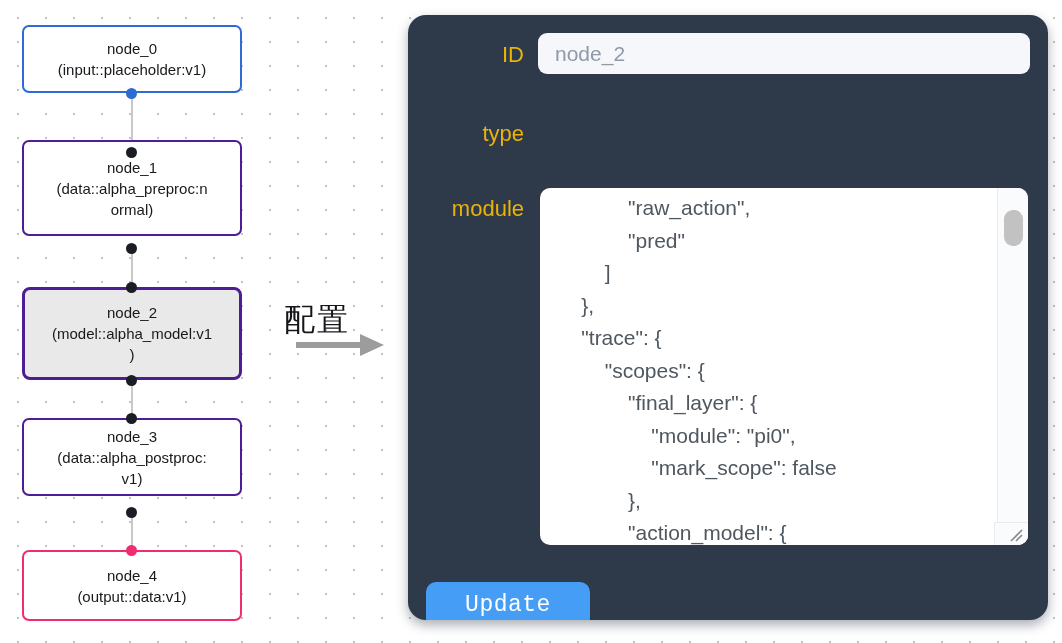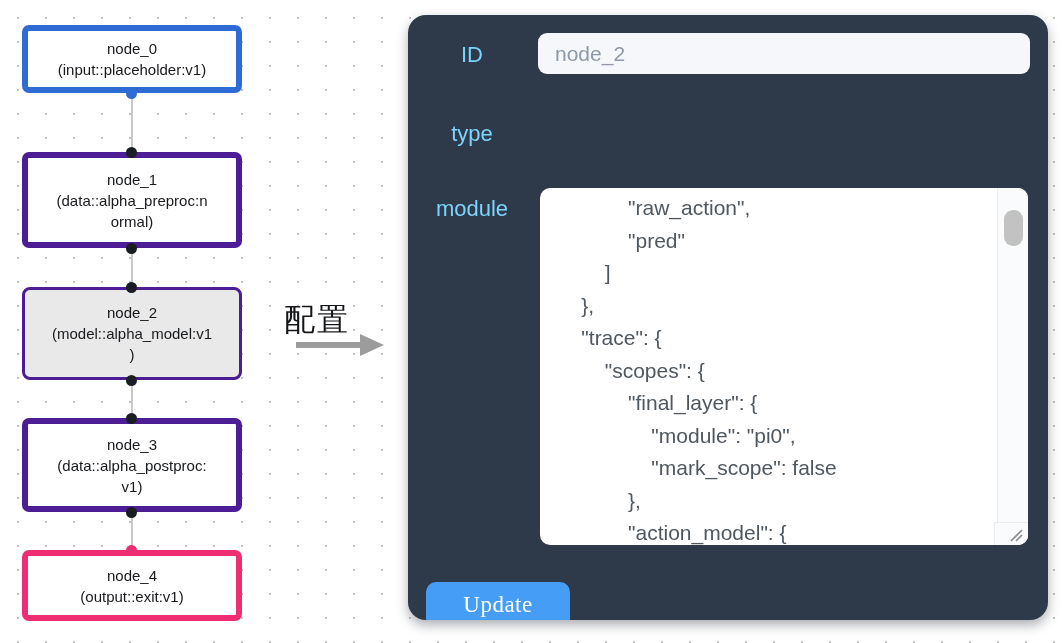--- a/index.html
+++ b/index.html
@@ -7,46 +7,46 @@
     width:1062px;height:643px;position:relative;overflow:hidden;
     background-color:#ffffff;
     background-image:radial-gradient(circle,#c3c3c3 1.2px,transparent 1.5px);
     background-size:28px 24px;background-position:4px 6px;
     font-family:"Liberation Sans",sans-serif;
   }
   
   .connector{position:absolute;left:131px;width:2px;background:#c8c8c8;}
   .node{
     position:absolute;left:22px;width:220px;box-sizing:border-box;
-    background:#ffffff;border:6px solid #4c1d95;border-radius:7px;
+    background:#ffffff;border:2px solid #4c1d95;border-radius:7px;
     display:flex;align-items:center;justify-content:center;
     font-size:15px;line-height:21px;color:#17191c;text-align:center;
     white-space:pre-line;
   }
   .node.n0{top:25px;height:68px;border-color:#2e6bd5;}
-  .node.n1{top:152px;height:96px;}
+  .node.n1{top:140px;height:96px;}
   .node.n2{top:287px;height:93px;border-width:3px;background:#e9e9ea;border-radius:8px;}
-  .node.n3{top:418px;height:94px;}
+  .node.n3{top:418px;height:78px;}
   .node.n4{top:550px;height:71px;border-color:#ef2d73;}
   .port{position:absolute;width:11px;height:11px;border-radius:50%;background:#1a1d24;left:126px;}
   .port.blue{background:#2e6bd5;}
   .port.pink{background:#ef2d73;}
   
   .transition-label{position:absolute;left:284px;top:299px;font-size:31px;color:#141619;letter-spacing:2px;}
   .arrow-shaft{position:absolute;left:296px;top:342px;width:66px;height:6px;background:#9c9c9c;}
   .arrow-head{position:absolute;left:360px;top:334px;width:0;height:0;
     border-left:24px solid #9c9c9c;border-top:11px solid transparent;border-bottom:11px solid transparent;}
   
   .panel{
     position:absolute;left:408px;top:15px;width:640px;height:605px;
     background:#2e3a4a;border-radius:18px;overflow:hidden;
     box-shadow:0 5px 12px rgba(40,50,65,.4);
   }
-  .field-label{position:absolute;left:12px;width:104px;text-align:center;
-    color:#7dd3fc;font-size:22px;}
+  .field-label{position:absolute;left:12px;width:104px;text-align:right;
+    color:#eab308;font-size:22px;}
   .lbl-id{top:27px;}
   .lbl-type{top:106px;}
   .lbl-config{top:181px;}
   .text-input{
     position:absolute;left:130px;width:492px;height:41px;box-sizing:border-box;
     background:#f5f7fa;border:none;outline:none;border-radius:9px;
     color:#8f99a7;font-size:21px;padding:0 17px;font-family:"Liberation Sans",sans-serif;
   }
   .inp-id{top:18px;}
   .inp-type{top:95px;}
@@ -60,25 +60,25 @@
     font-size:21px;line-height:32.5px;white-space:pre;color:#4f575f;
   }
   .scroll-track{position:absolute;right:0;top:0;bottom:0;width:30px;
     background:#fafbfc;border-left:1px solid #ebebeb;}
   .scroll-thumb{position:absolute;right:5px;top:22px;width:19px;height:36px;
     background:#c2c2c2;border-radius:9px;}
   .resize-corner{position:absolute;right:0;bottom:0;width:34px;height:23px;
     background:#fafbfc;border-top:1px solid #ebebeb;border-left:1px solid #ebebeb;
     display:flex;align-items:flex-end;justify-content:flex-end;padding:0 4px 3px 0;box-sizing:border-box;}
   .update-btn{
-    position:absolute;left:18px;top:567px;width:144px;height:46px;
+    position:absolute;left:18px;top:567px;width:164px;height:46px;
     background:#459df5;border:none;border-radius:10px;
     color:#ffffff;font-size:23px;font-weight:500;letter-spacing:.5px;
     display:flex;align-items:center;justify-content:center;
-    font-family:Liberation Serif, serif;cursor:pointer;
+    font-family:Liberation Mono, monospace;cursor:pointer;
   }
 </style>
 </head>
 <body>
 
 <div>
 
   <div class="connector" style="top:93px;height:59px;"></div>
   <div class="connector" style="top:248px;height:39px;"></div>
   <div class="connector" style="top:380px;height:38px;"></div>
@@ -89,21 +89,21 @@
   <div class="node n1">node_1
 (data::alpha_preproc:n
 ormal)</div>
   <div class="node n2">node_2
 (model::alpha_model:v1
 )</div>
   <div class="node n3">node_3
 (data::alpha_postproc:
 v1)</div>
   <div class="node n4">node_4
-(output::exit:v1)</div>
+(output::data:v1)</div>
 
   <div class="port blue" style="top:88px;"></div>
   <div class="port" style="top:147px;"></div>
   <div class="port" style="top:243px;"></div>
   <div class="port" style="top:282px;"></div>
   <div class="port" style="top:375px;"></div>
   <div class="port" style="top:413px;"></div>
   <div class="port" style="top:507px;"></div>
   <div class="port pink" style="top:545px;"></div>
 </div>

